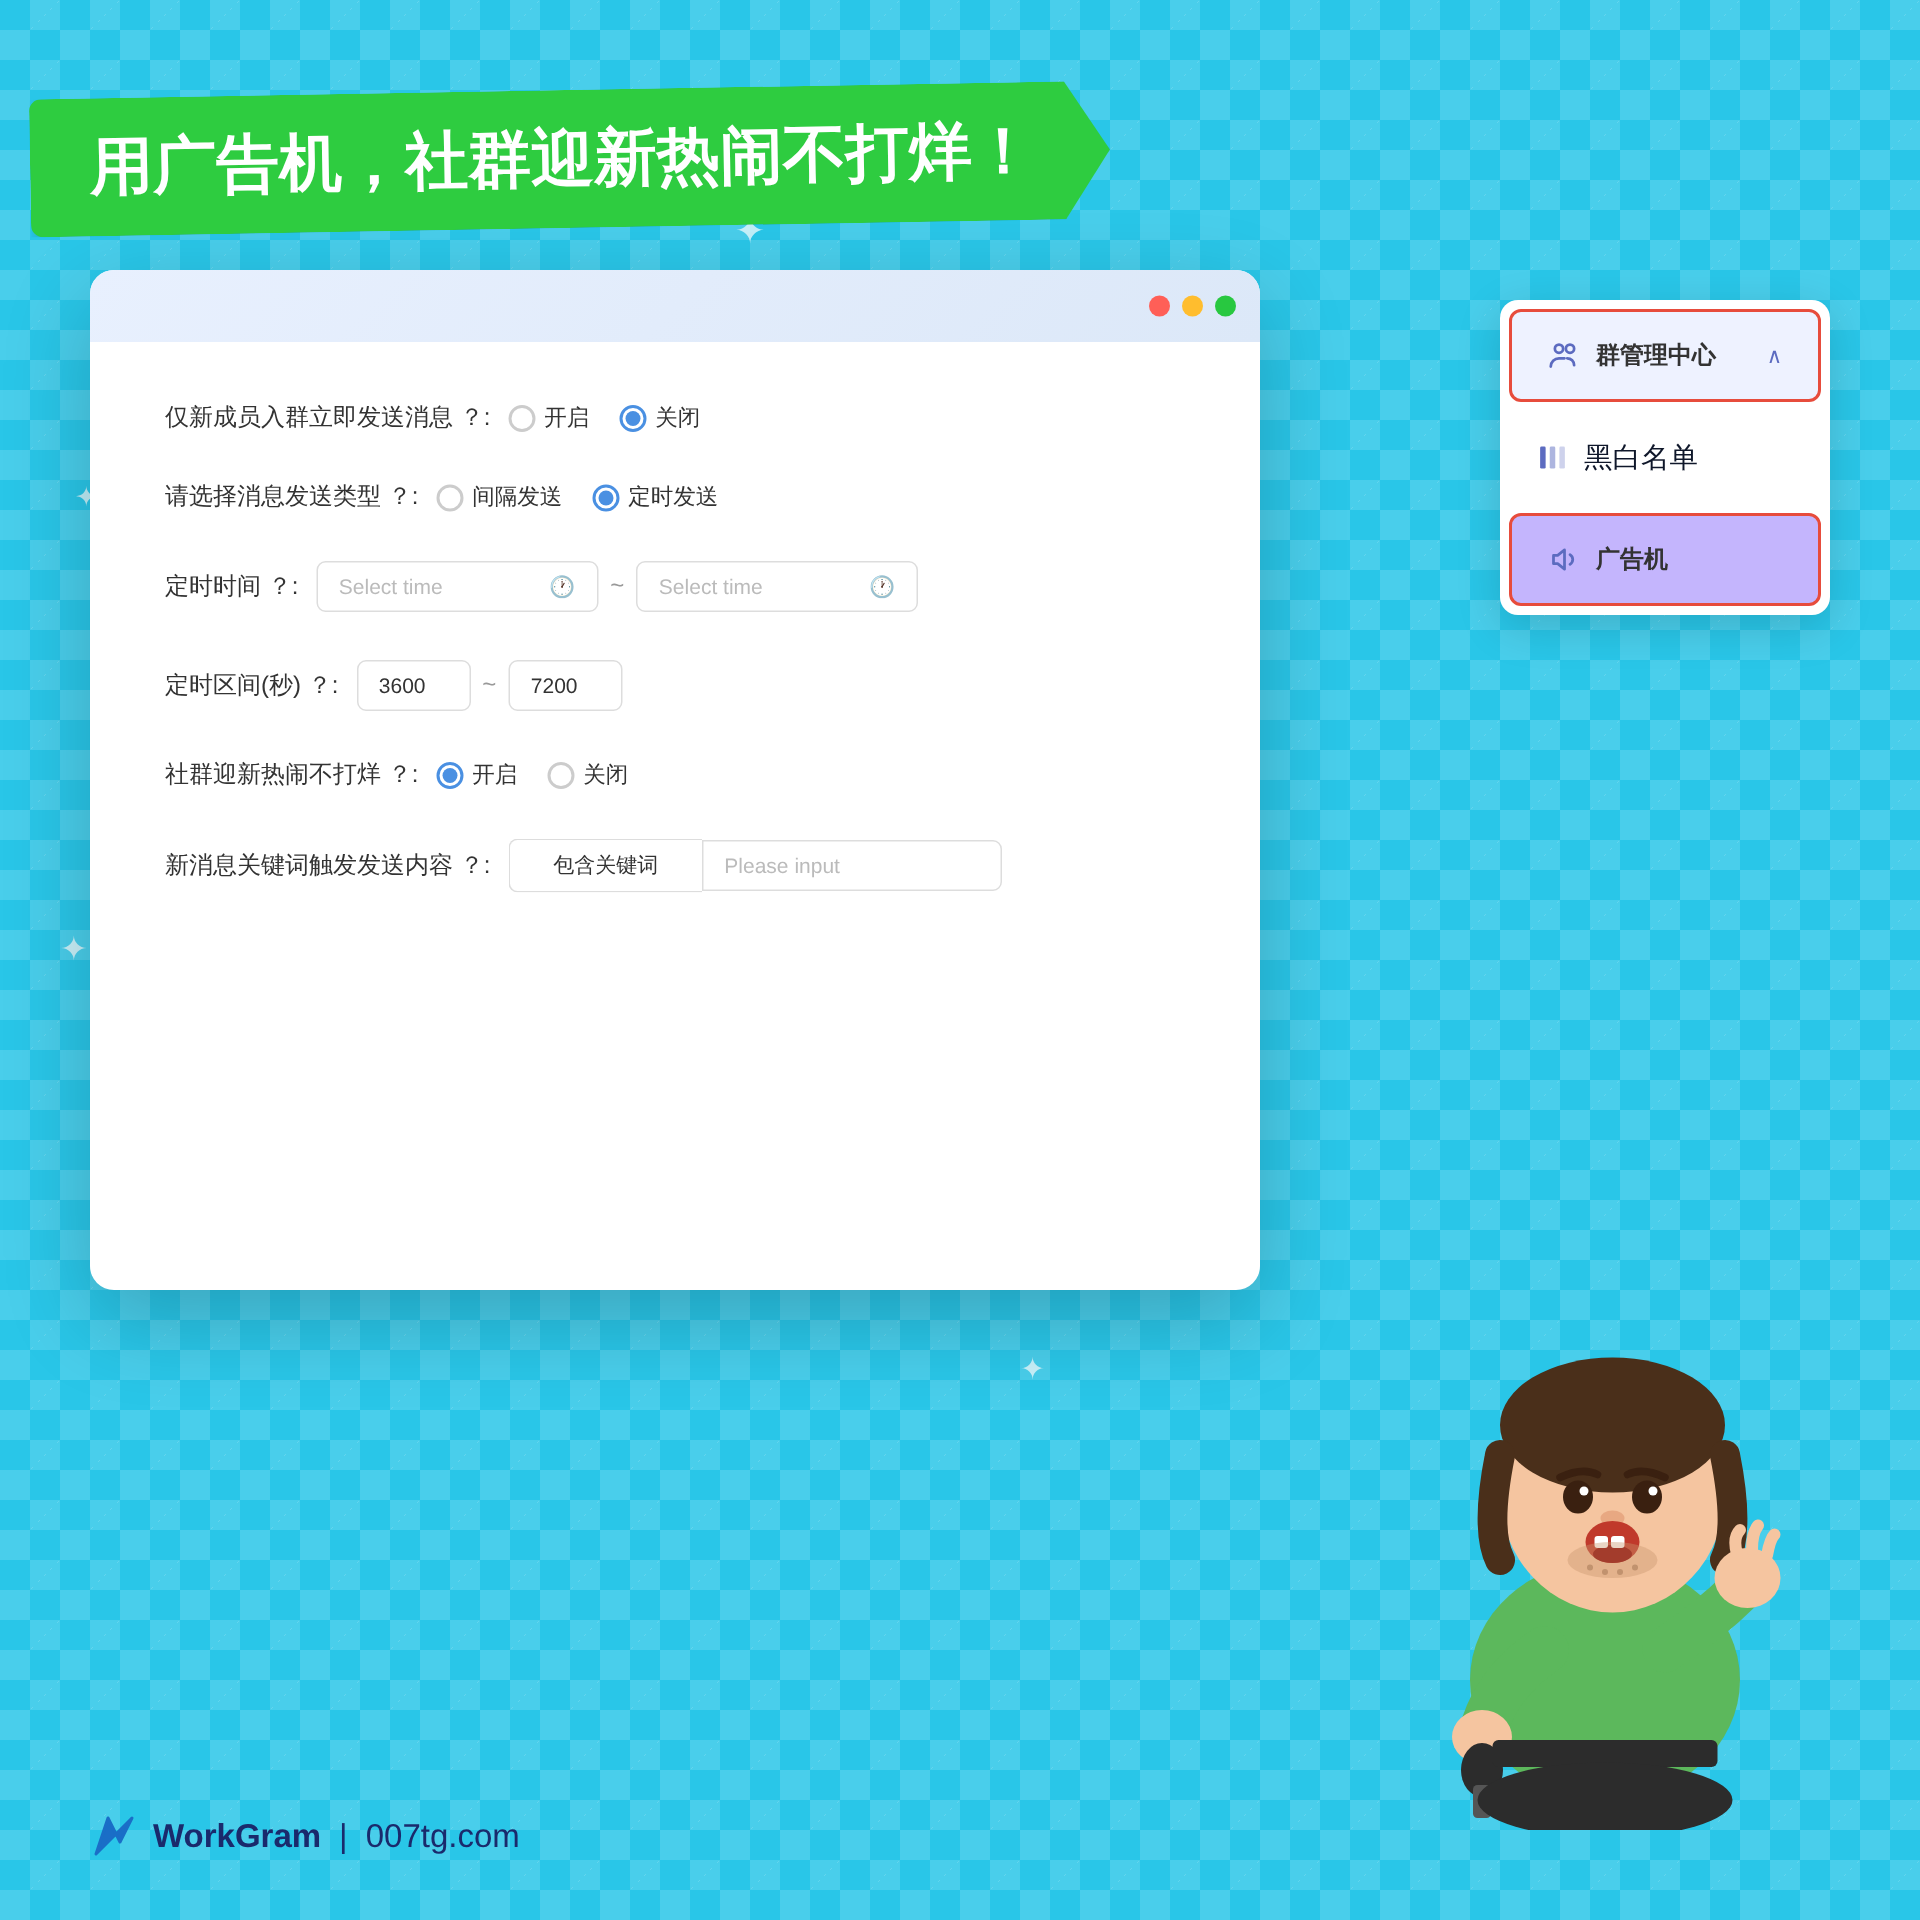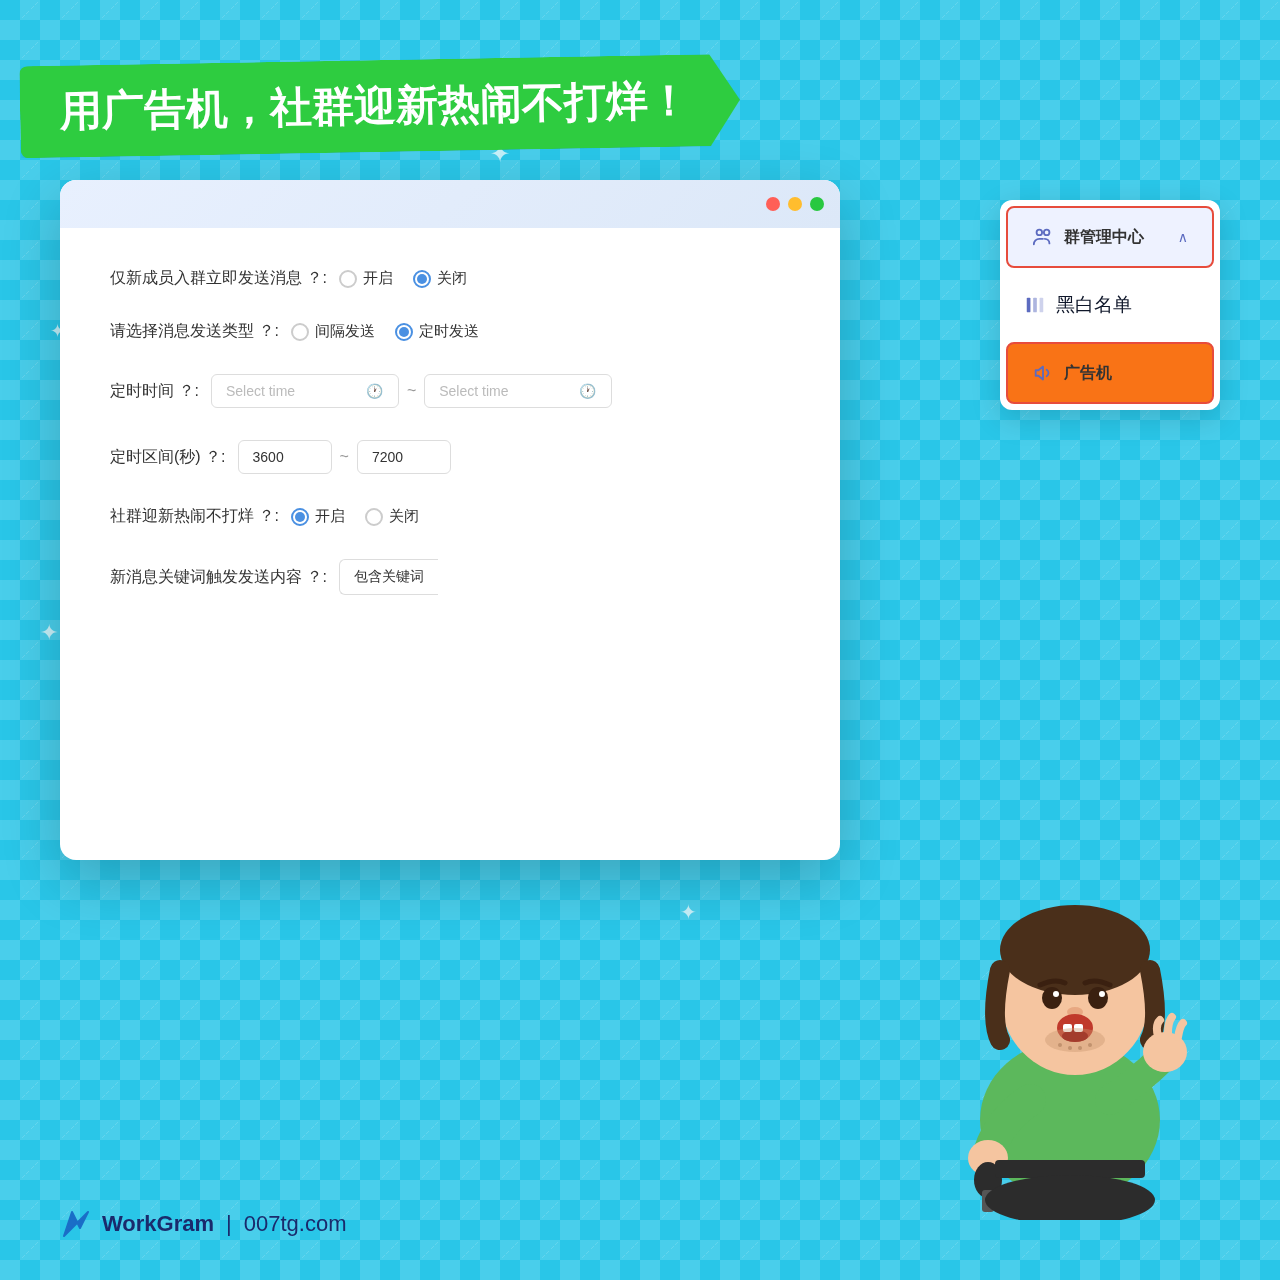--- a/index.html
+++ b/index.html
@@ -167,36 +167,36 @@
       font-size: 16px;
     }
 
     
     .number-input {
       border: 1px solid #ddd;
       border-radius: 6px;
       padding: 8px 14px;
       font-size: 14px;
       color: #333;
-      width: 94px;
+      width: 76px;
       background: white;
     }
 
     
     .keyword-group {
       display: flex;
       align-items: center;
       gap: 0;
     }
 
     .keyword-select {
       border: 1px solid #ddd;
       border-right: none;
       border-radius: 6px 0 0 6px;
-      padding: 8px 14px;
+      padding: 8px 29px;
       font-size: 14px;
       color: #333;
       background: white;
       white-space: nowrap;
     }
 
     .keyword-input {
       border: 1px solid #ddd;
       border-radius: 0 6px 6px 0;
       padding: 8px 14px;
@@ -403,20 +403,23 @@
     </div>
 
     <div class="form-row">
       <span class="form-label">
         <span>新消息关键词触发发送内容 ？:</span>
       </span>
       <div class="keyword-group">
         <div class="keyword-select">
           <span>包含关键词</span>
         </div>
+        <div class="keyword-input">
+          <span style="color:#bbb;">Please input</span>
+        </div>
       </div>
     </div>
 
   </div>
 </div>
 
 <div class="dropdown-panel">
 
   <div class="dropdown-item" style="border: 2px solid #e74c3c; border-radius: 8px; margin: 6px; background: #eef2ff;">
     <svg width="22" height="22" viewBox="0 0 24 24" fill="none">
@@ -432,21 +435,21 @@
 
   <div class="dropdown-item">
     <svg width="22" height="22" viewBox="0 0 24 24" fill="none">
       <rect x="3" y="4" width="4" height="16" rx="1" fill="#5c6bc0"></rect>
       <rect x="10" y="4" width="4" height="16" rx="1" fill="#5c6bc0" opacity="0.5"></rect>
       <rect x="17" y="4" width="4" height="16" rx="1" fill="#5c6bc0" opacity="0.3"></rect>
     </svg>
     <span style="color:#0f172a;font-size:19px;">黑白名单</span>
   </div>
 
-  <div class="dropdown-item" style="border: 2px solid #e74c3c; border-radius: 8px; margin: 6px; background: #f97316;">
+  <div class="dropdown-item" style="border: 2px solid #e74c3c; border-radius: 8px; margin: 6px; background: #c4b5fd;">
     <svg width="22" height="22" viewBox="0 0 24 24" fill="none">
       <path d="M4 9v6h3l5 4V5L7 9H4z" stroke="#5c6bc0" stroke-width="2" stroke-linejoin="round" fill="none"></path>
       <path d="M16 8.5c1.5 1 2 2 2 3.5s-.5 2.5-2 3.5" stroke="#5c6bc0" stroke-width="2" stroke-linecap="round"></path>
     </svg>
     <span style="color:#333;font-size:16px;font-weight:600;">广告机</span>
   </div>
 </div>
 
 <div class="character">
   <svg viewBox="0 0 340 380" class="char-body">

